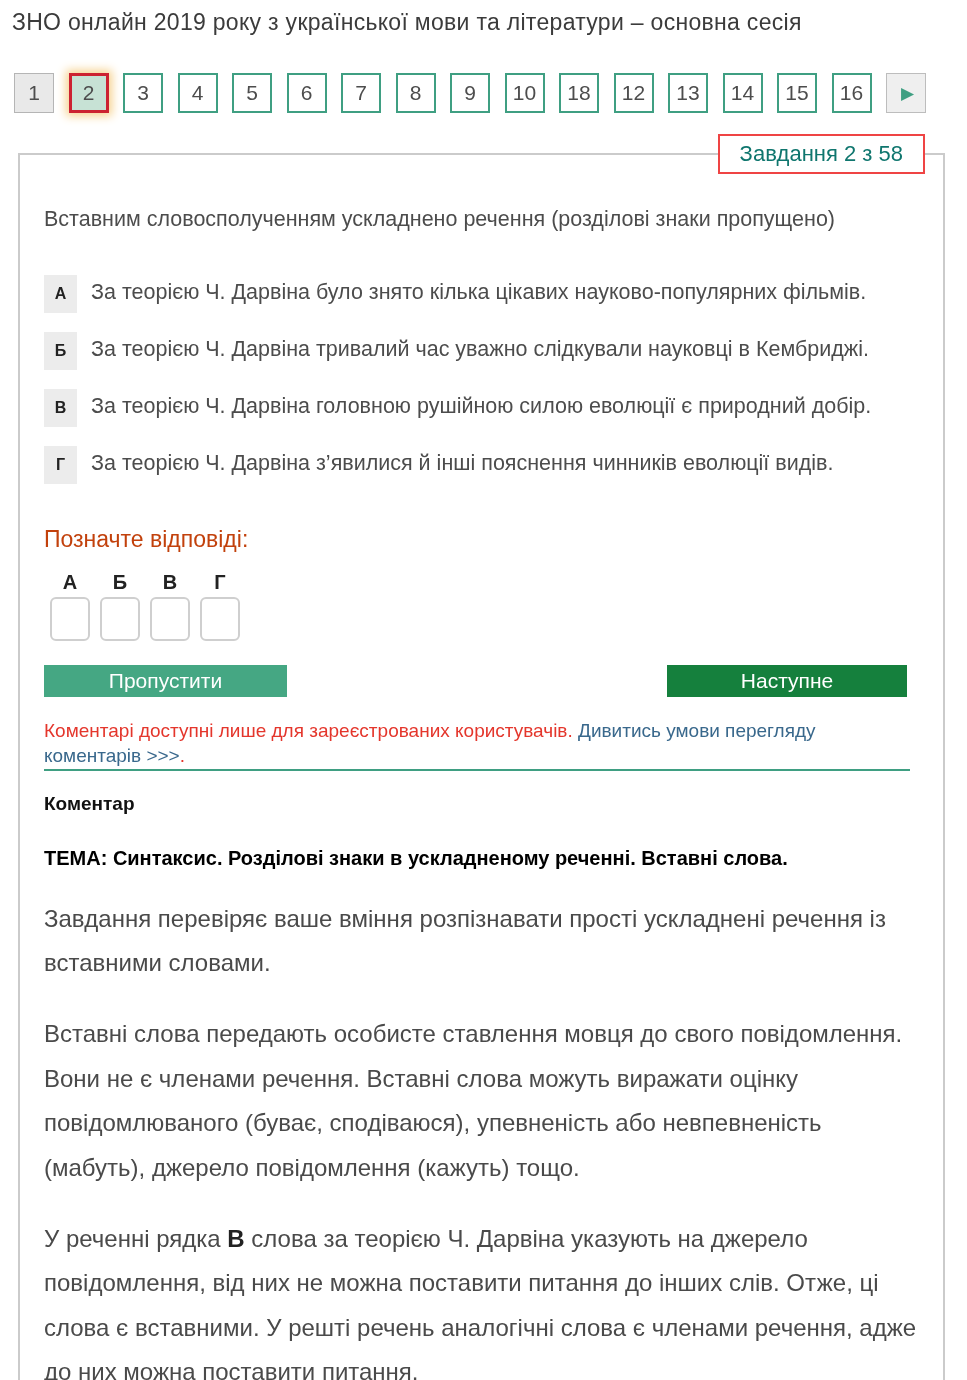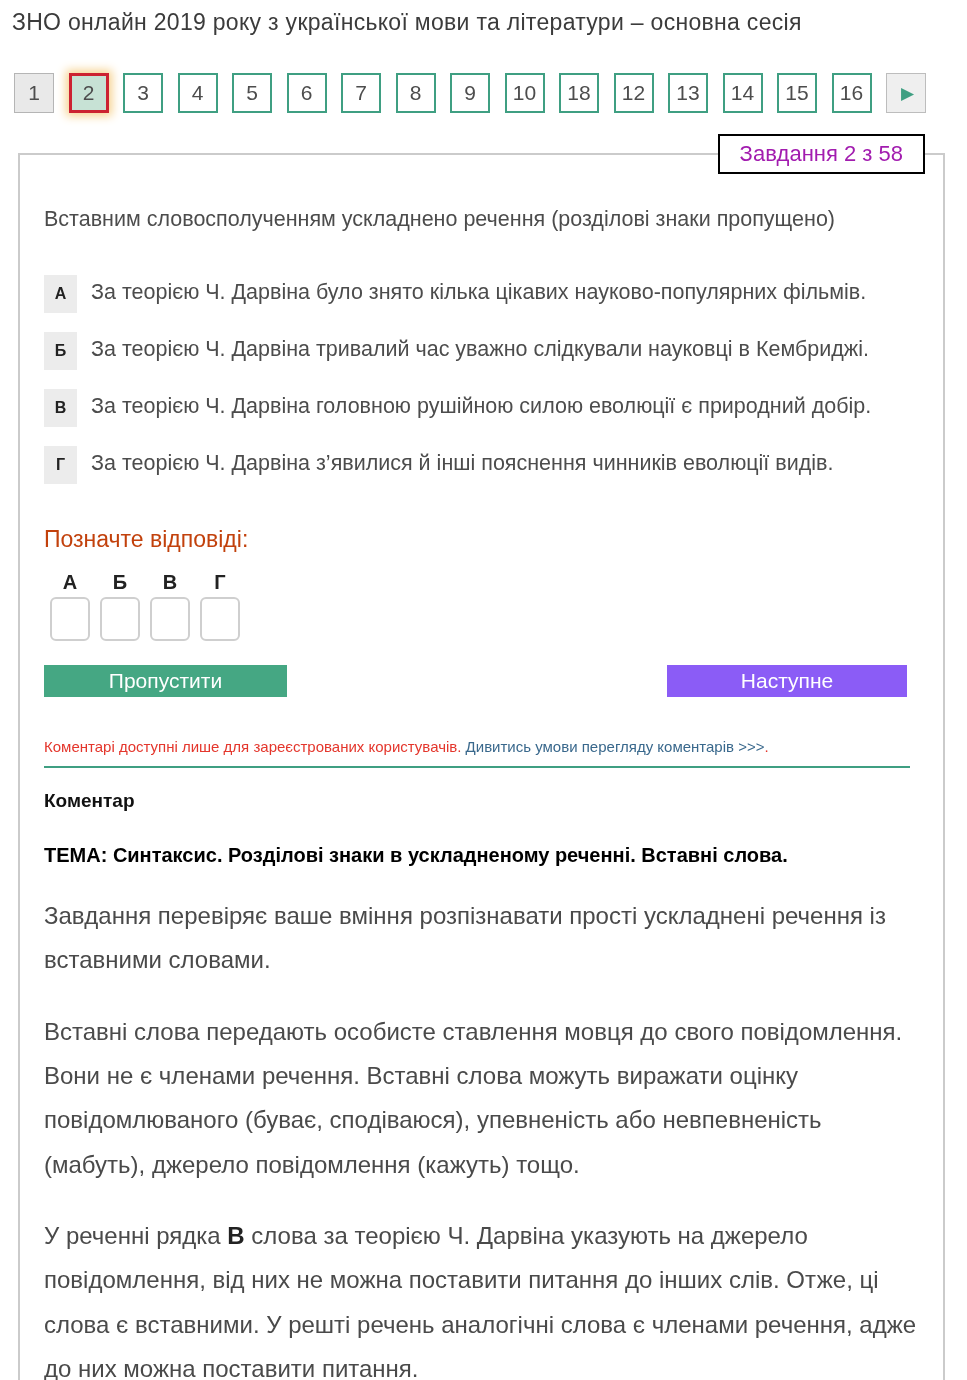--- a/index.html
+++ b/index.html
@@ -33,22 +33,22 @@
   }
   
   .content-box {
     position:relative;
     margin:40px 0 0 18px; width:927px; height:1400px;
     border:2px solid #cbcbcb; border-bottom:none;
     padding:48px 24px 0 24px;
   }
   .task-badge {
     position:absolute; top:-21px; right:18px;
-    background:#ffffff; border:2px solid #000000;
-    padding:5px 20px; font-size:22px; color:#a21caf;
+    background:#ffffff; border:2px solid #ef4444;
+    padding:5px 20px; font-size:22px; color:#0f766e;
   }
   
   .question { font-size:21.5px; line-height:1.5; color:#4c4c4c; max-width:860px; }
   .italic { }
   
   .options { margin-top:40px; }
   .option { display:flex; gap:14px; margin-bottom:19px; max-width:900px; }
   .option-letter {
     flex:0 0 33px; height:38px; align-self:center;
     display:flex; align-items:center; justify-content:center;
@@ -69,25 +69,25 @@
   }
   
   .actions { display:flex; justify-content:space-between; margin-top:24px; max-width:863px; }
   .btn {
     width:243px; height:32px; border:none; cursor:pointer;
     display:flex; align-items:center; justify-content:center;
     font-family:"Liberation Sans", sans-serif;
     font-size:21px; color:#ffffff;
   }
   .btn--skip { background:#45a783; }
-  .btn--next { background:#8b5cf6; width:240px; }
+  .btn--next { background:#15803d; width:240px; }
   
   .notice {
-    margin-top:40px; font-size:15px; line-height:1.3;
-    padding-bottom:9px; border-bottom:2px solid #3f9f82; max-width:866px;
+    margin-top:22px; font-size:19px; line-height:1.3;
+    border-bottom:2px solid #3f9f82; max-width:866px;
   }
   .notice-red { color:#e4362c; }
   .notice-link { color:#39688c; cursor:pointer; text-decoration:none; }
   
   .comment-heading { margin-top:22px; font-size:19px; font-weight:bold; color:#111111; }
   .tema { margin-top:32px; font-size:20px; font-weight:bold; color:#000000; }
   .para { margin-top:27px; font-size:24px; line-height:1.85; color:#4a4a4a; max-width:880px; }
   .para .bold { font-weight:bold; color:#222222; }
   .answer-line { margin-top:30px; font-size:20px; font-weight:bold; color:#111111; }
 </style>

